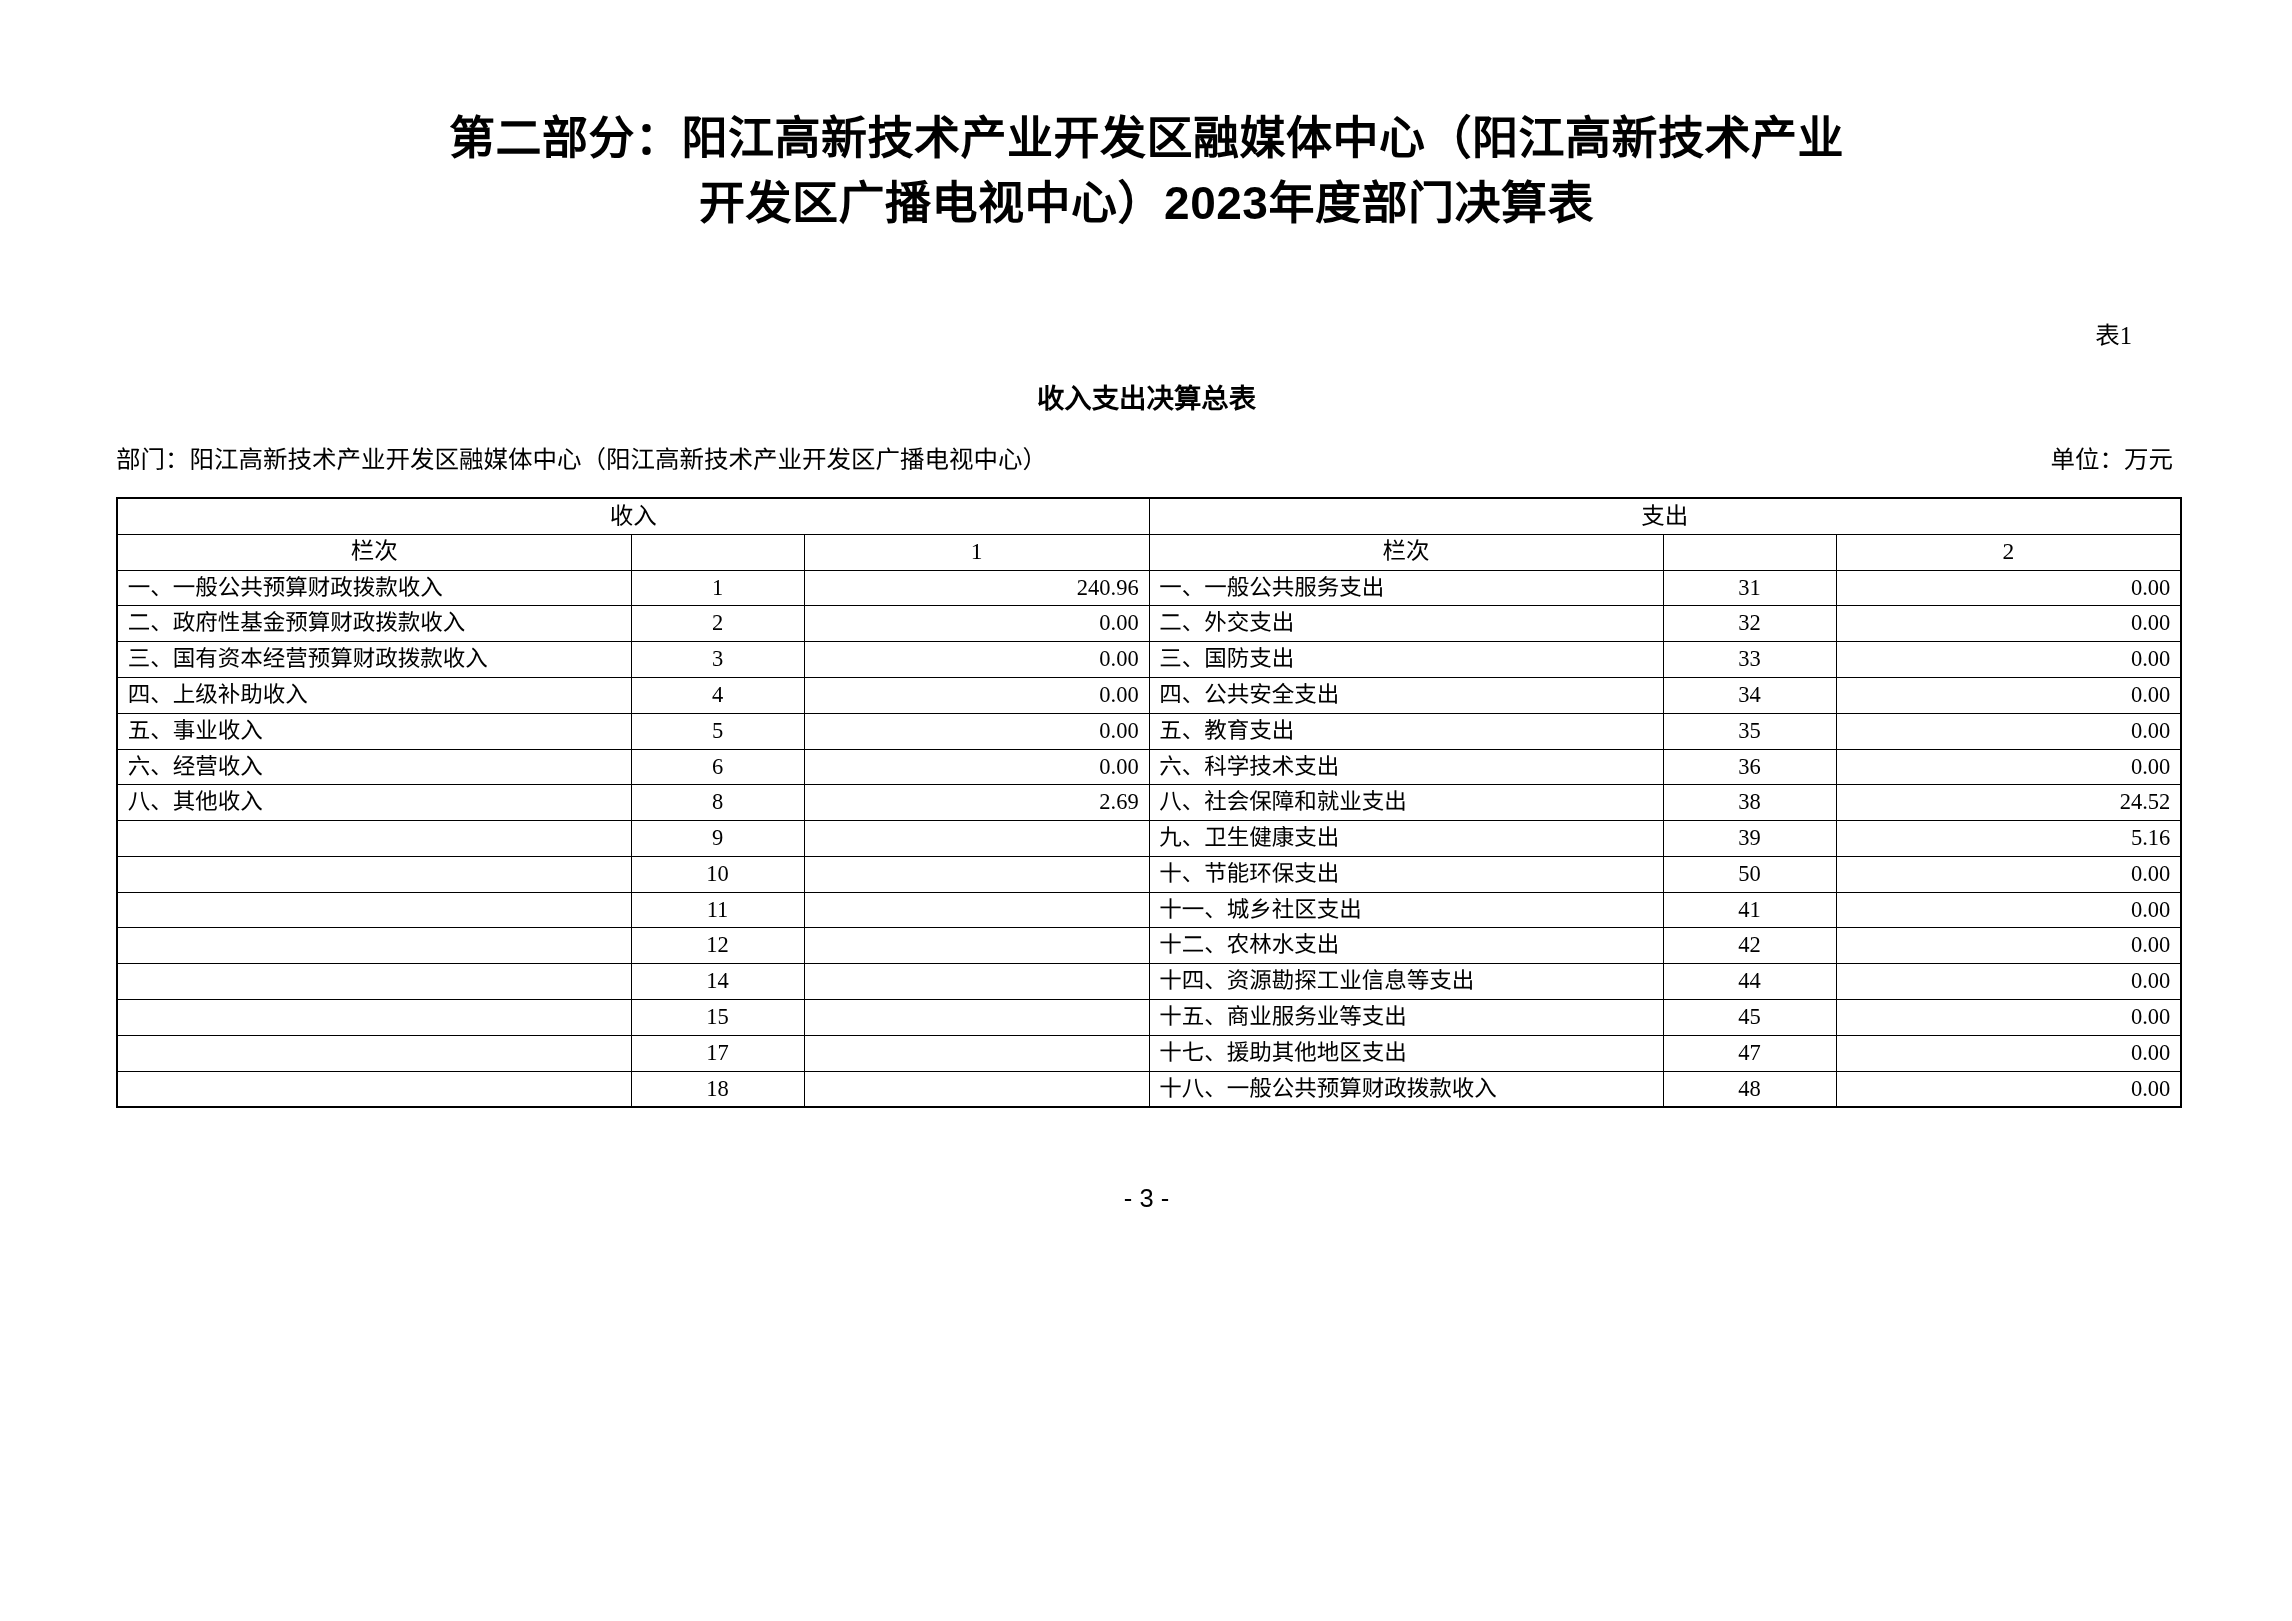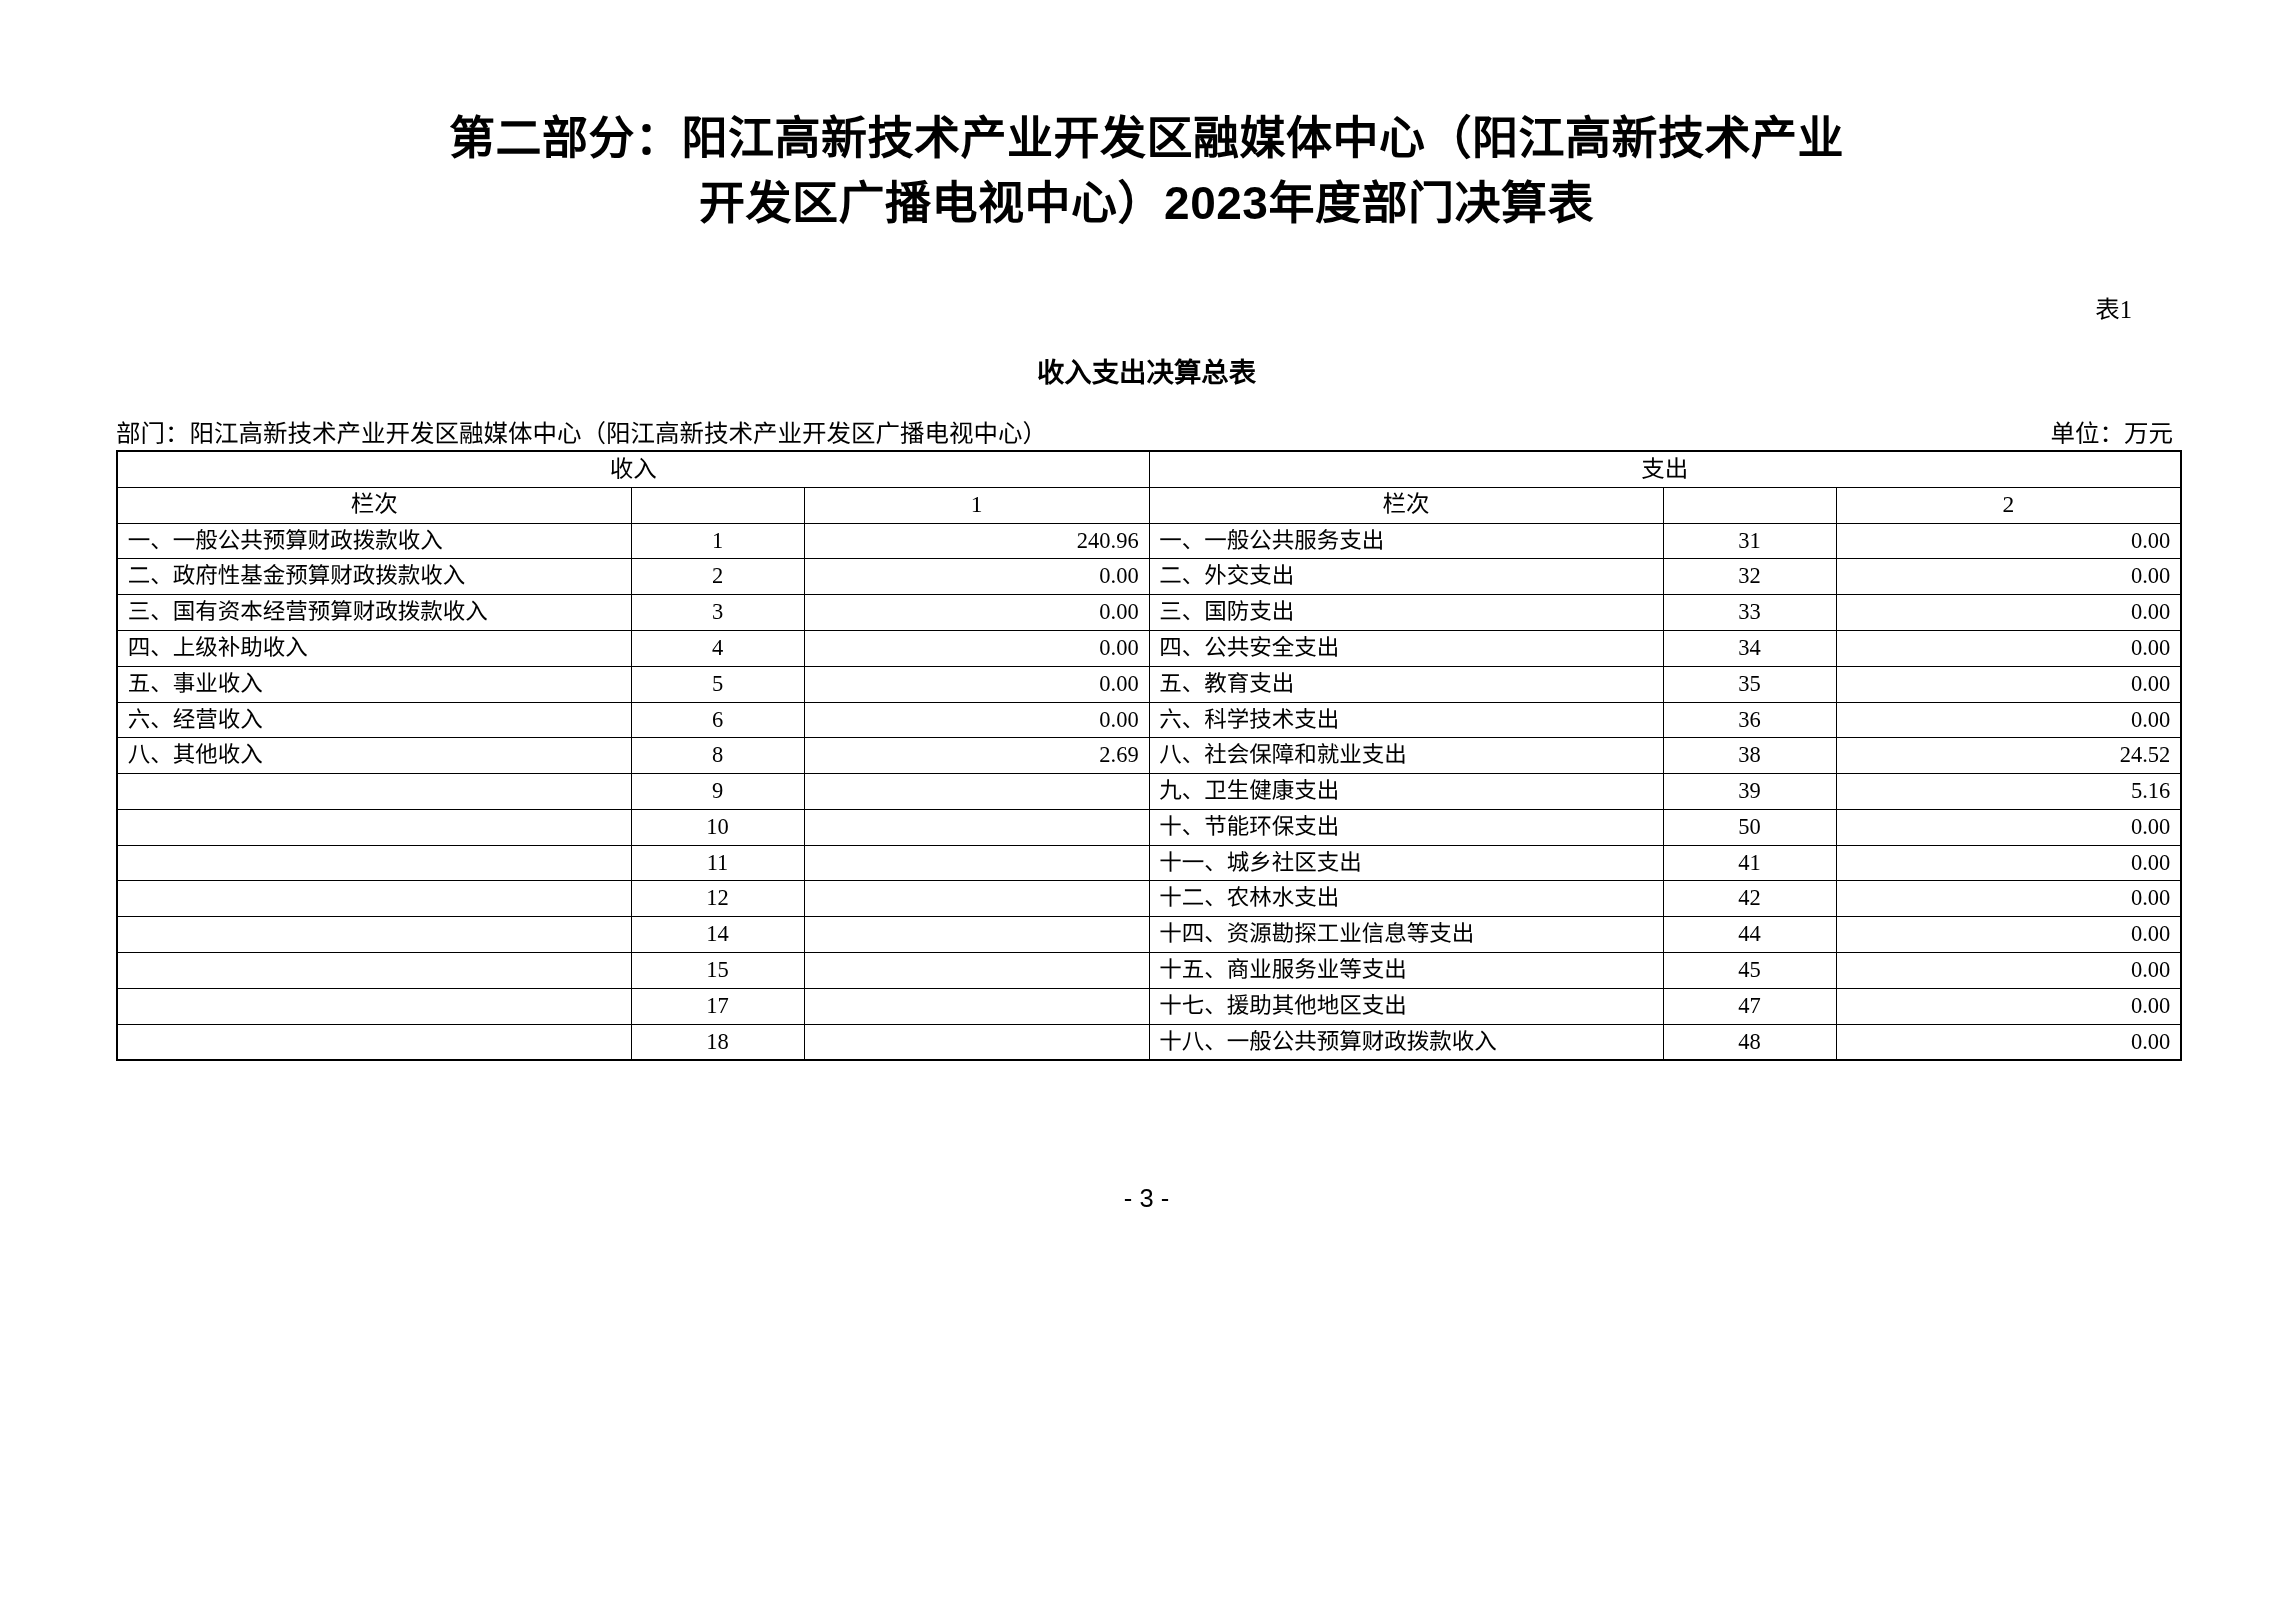--- a/index.html
+++ b/index.html
@@ -38,21 +38,21 @@
   .doc-title .line {
     display: block;
     white-space: nowrap;
   }
   .doc-title .line2 {
     letter-spacing: 0.5px;
   }
 
   
   .table-no {
-    margin-top: 61px;
+    margin-top: 87px;
     text-align: right;
     padding-right: 45px;
     font-size: 24.5px;
     line-height: 1;
   }
 
   
   .section-heading {
     margin-top: 37px;
     text-align: center;
@@ -71,21 +71,21 @@
     font-size: 24.5px;
     line-height: 1;
     padding-left: 0px;
     padding-right: 3.9px;
   }
   .meta-left { white-space: nowrap; font-family: Liberation Serif, serif; }
   .meta-right { white-space: nowrap; }
 
   
   table.budget {
-    margin-top: 4px;
+    margin-top: 25px;
     width: 2061px;
     border-collapse: collapse;
     table-layout: fixed;
     font-size: 22.5px;
   }
   table.budget td {
     border: 1px solid #000000;
     height: 29px;
     padding: 2.9px 9.8px;
     line-height: 1.1;

